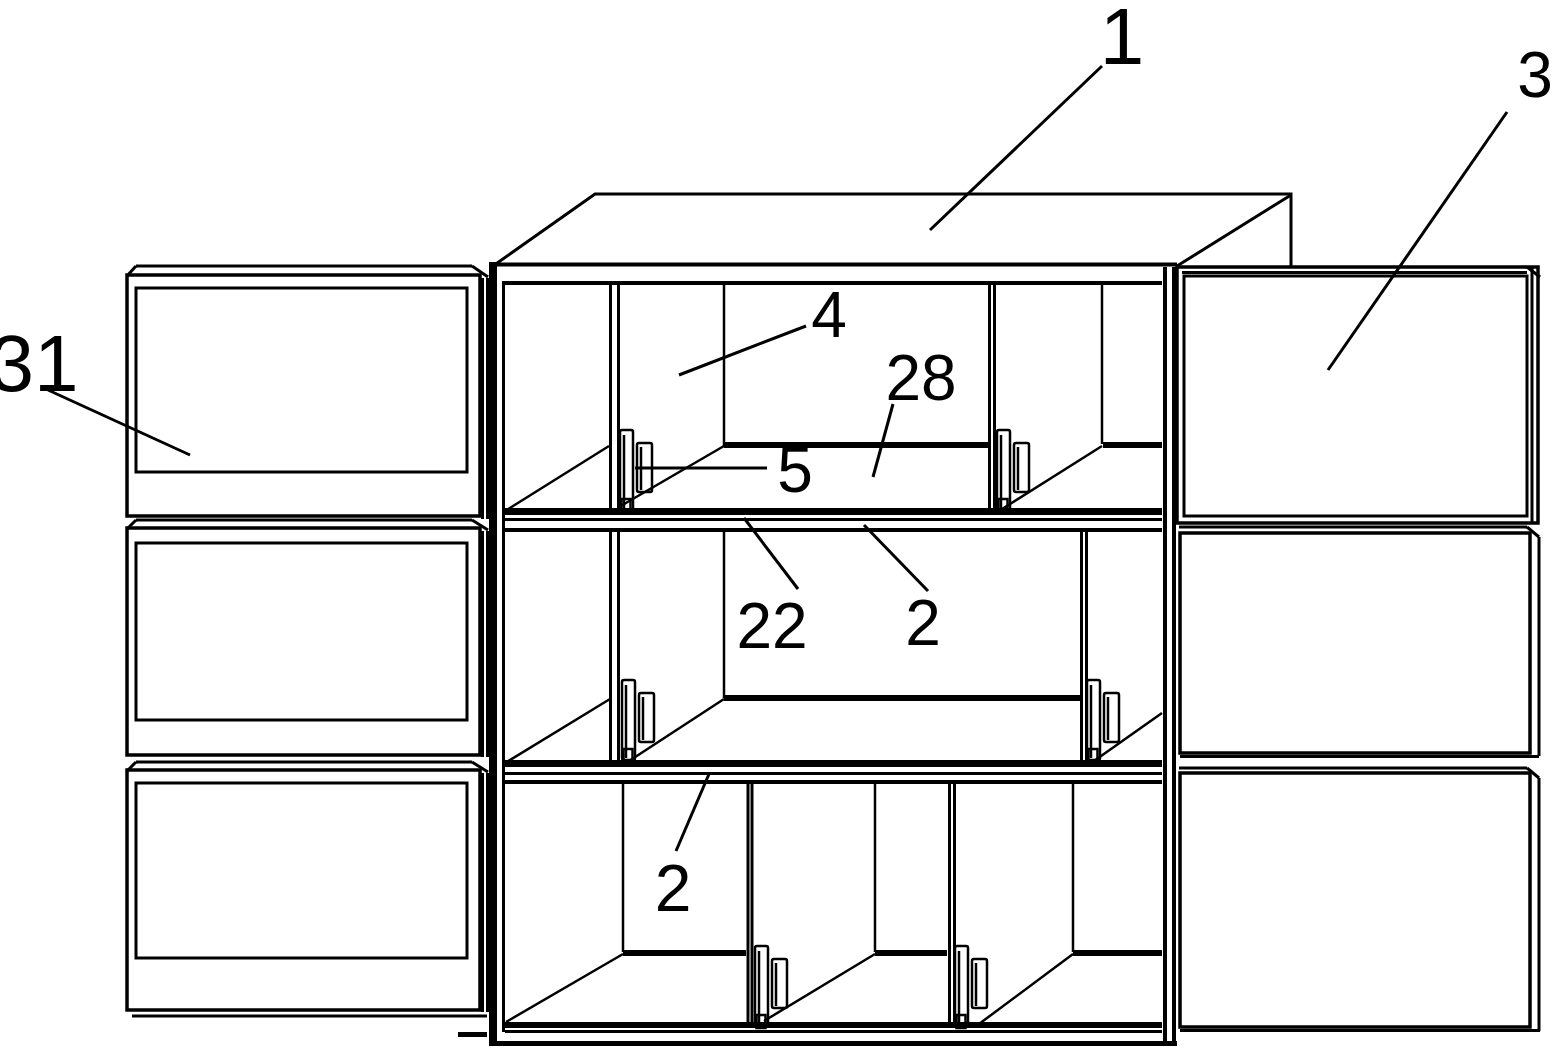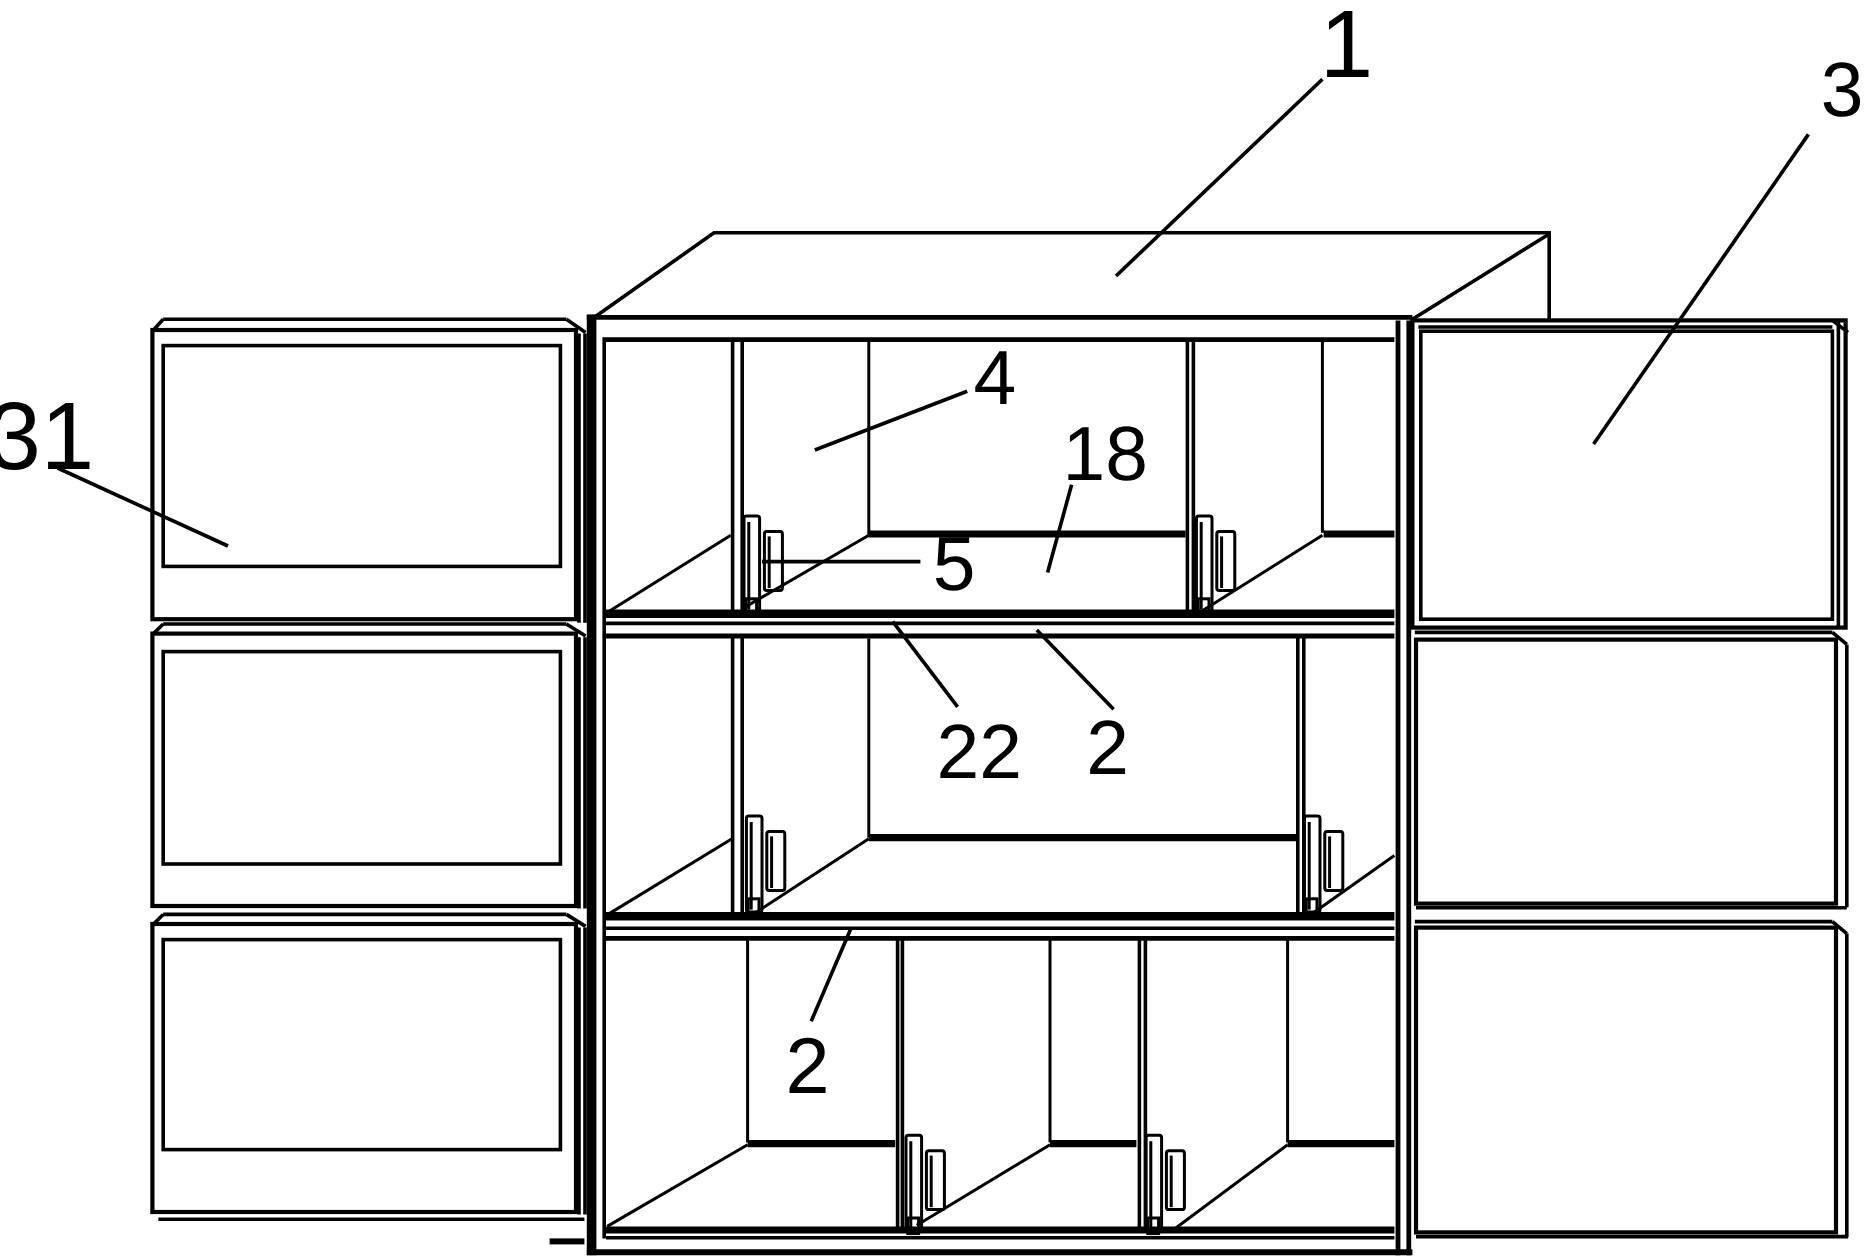--- a/index.html
+++ b/index.html
@@ -178,19 +178,19 @@
         <path d="M864,525 L928,591"></path>
         <path d="M709,774 L676,851"></path>
       </g>
     </g>
   </svg>
 
   <div class="callout fs80" style="left:1122px;top:37px;">1</div>
   <div class="callout fs64" style="left:1535px;top:75px;">3</div>
   <div class="callout fs80" style="left:34px;top:364px;">31</div>
   <div class="callout fs64" style="left:829px;top:315px;">4</div>
-  <div class="callout fs64" style="left:921px;top:378px;">18</div>
+  <div class="callout fs64" style="left:921px;top:378px;">28</div>
   <div class="callout fs64" style="left:795px;top:470px;">5</div>
-  <div class="callout fs64" style="left:816px;top:626px;">22</div>
+  <div class="callout fs64" style="left:772px;top:626px;">22</div>
   <div class="callout fs64" style="left:923px;top:623px;">2</div>
   <div class="callout fs66" style="left:673px;top:888px;">2</div>
 
 </div>
 
 </body></html>

